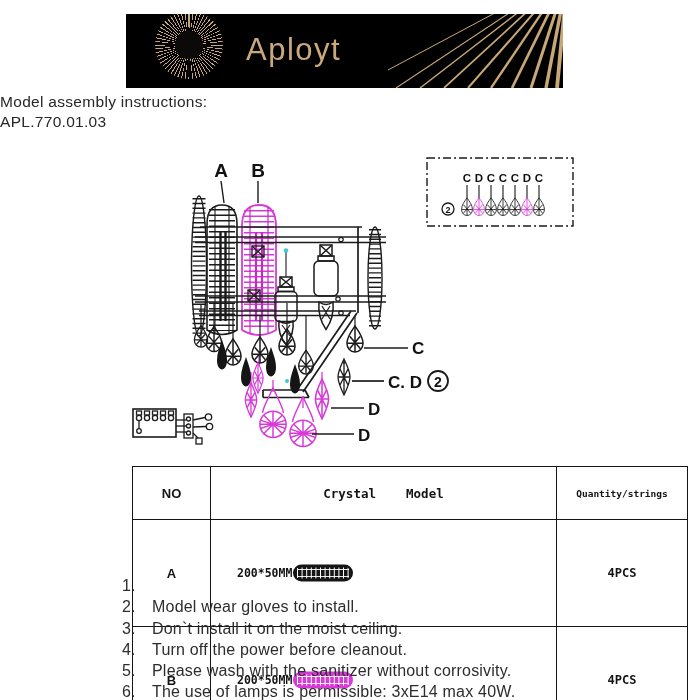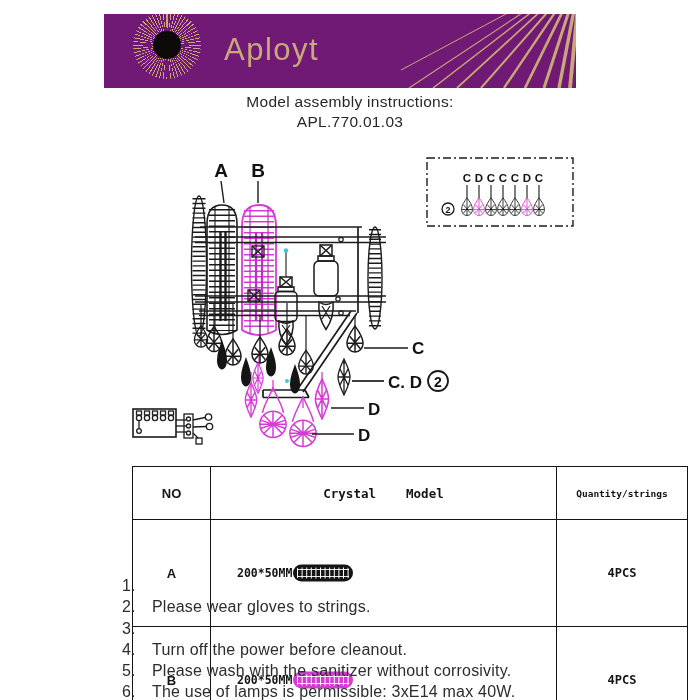--- a/index.html
+++ b/index.html
@@ -2,38 +2,38 @@
 <html><head>
 <meta charset="utf-8">
 <style>
   html,body{margin:0;padding:0;}
   body{
     width:700px;height:700px;background:#ffffff;position:relative;overflow:hidden;
     font-family:"Liberation Sans", sans-serif;color:#252525;
   }
   
   .banner{
-    position:absolute;left:104px;top:14px;width:472px;height:74px;
-    background:#701a75;overflow:hidden;
+    position:absolute;left:126px;top:14px;width:437px;height:74px;
+    background:#000000;overflow:hidden;
   }
   .logo-burst{
     position:absolute;left:29px;top:-3px;width:68px;height:68px;border-radius:50%;
     background:repeating-conic-gradient(#c9a878 0deg 1.7deg, rgba(0,0,0,0) 1.7deg 6.4deg);
   }
   .logo-burst::after{
     content:"";position:absolute;inset:20px;background:#0c0909;border-radius:50%;
   }
   .brand{
     position:absolute;left:120px;top:50%;transform:translateY(-54%);
     color:#c9a87b;font-size:31px;font-weight:400;letter-spacing:1.5px;
   }
   .banner-rays{position:absolute;right:0;top:0;}
   
   .title-block{
-    position:absolute;left:0;top:92px;width:700px;text-align:center;
+    position:absolute;left:0;top:92px;width:700px;
     font-size:15.5px;line-height:19.5px;color:#272727;letter-spacing:.3px;
   }
   
   .diagram{position:absolute;left:110px;top:145px;}
   .blk{stroke:#1b1b1b;fill:none;}
   .mag{stroke:#d83ad8;fill:none;}
   .magd{stroke:#c32cc3;fill:none;}
   .fb{fill:#151515;stroke:none;}
   .dlabel{font-family:"Liberation Sans",sans-serif;font-weight:bold;fill:#111;}
   
@@ -352,24 +352,25 @@
 
   </tbody>
 </table>
 
 <div class="instructions">
   <div class="ins-row">
     <span class="num">1.</span>
   </div>
   <div class="ins-row">
     <span class="num">2.</span>
-    <span>Please wear gloves to strings.</span>
+    <span>Model wear gloves to install.</span>
   </div>
   <div class="ins-row">
     <span class="num">3.</span>
+    <span>Don`t install it on the moist ceiling.</span>
   </div>
   <div class="ins-row">
     <span class="num">4.</span>
     <span>Turn off the power before cleanout.</span>
   </div>
   <div class="ins-row">
     <span class="num">5.</span>
     <span>Please wash with the sanitizer without corrosivity.</span>
   </div>
   <div class="ins-row">

